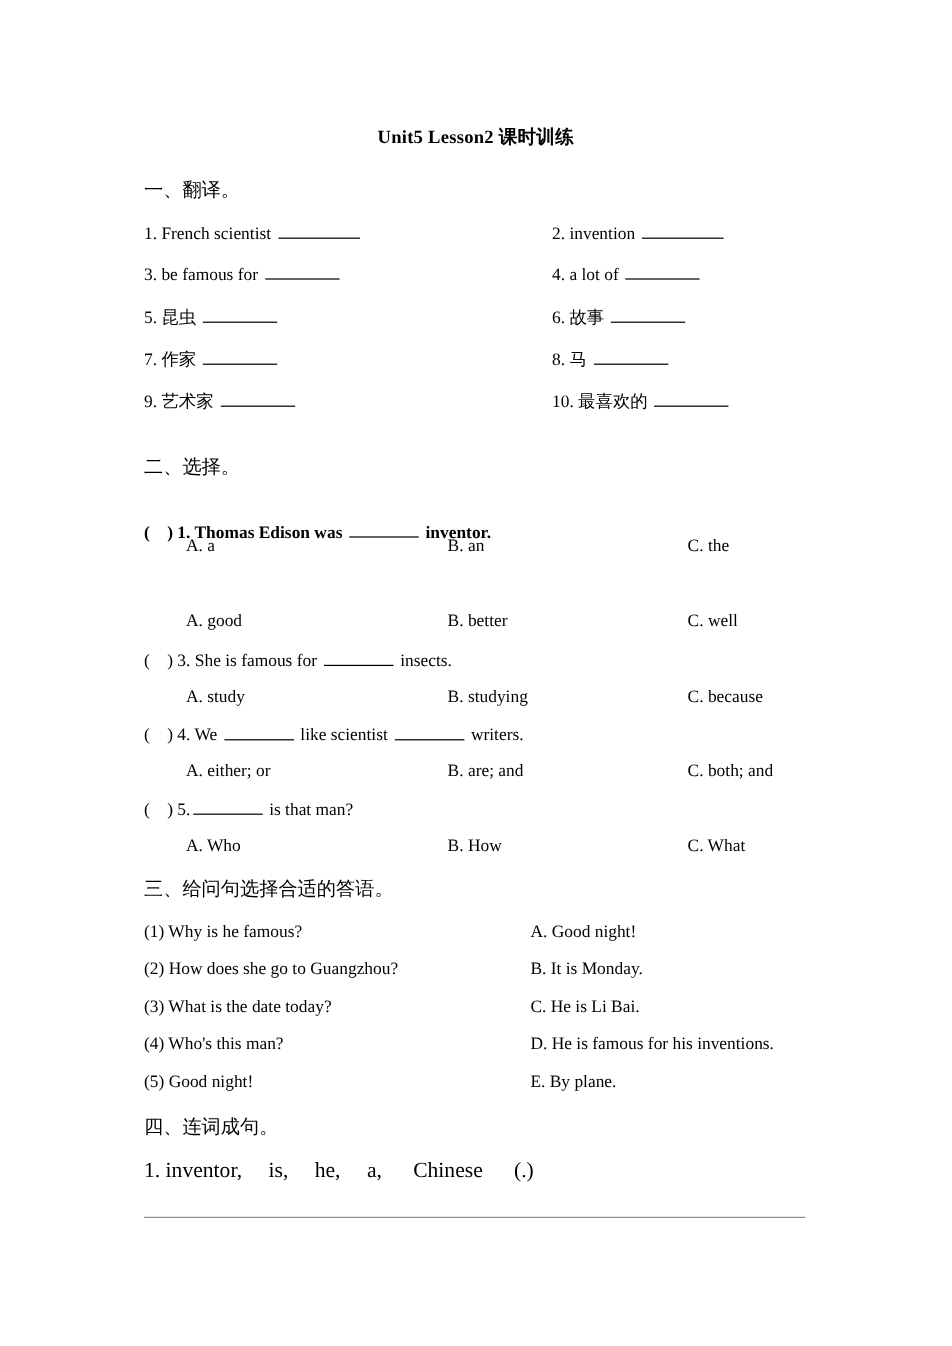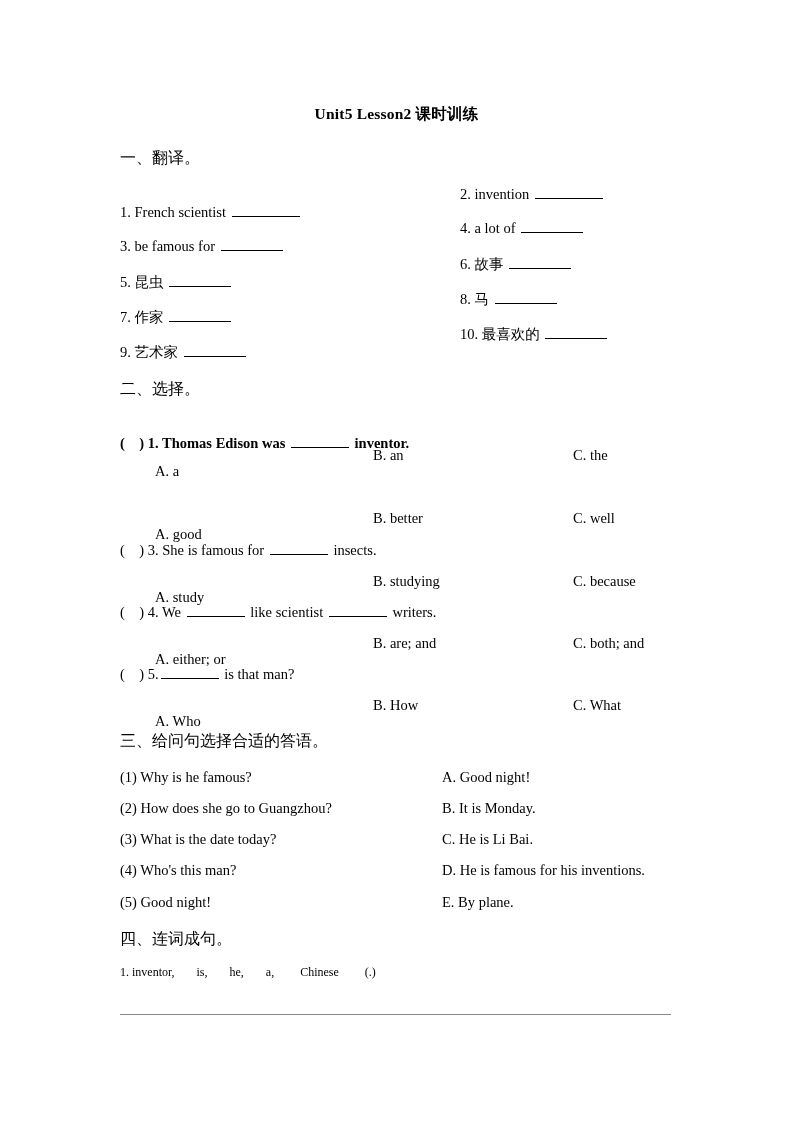--- a/index.html
+++ b/index.html
@@ -44,21 +44,20 @@
     width: 553px;
     height: 22px;
     font-size: 14.5px;
     white-space: nowrap;
   }
   .col-l {
     position: absolute;
     left: 0;
     top: 0;
     white-space: nowrap;
-    margin-top: 18px;
   }
   .col-r {
     position: absolute;
     left: 340px;
     top: 0;
     white-space: nowrap;
   }
   .blank {
     display: inline-block;
     border-bottom: 1px solid #000;
@@ -75,36 +74,36 @@
     font-size: 14.5px;
     white-space: nowrap;
   }
   .mc-opts {
     position: absolute;
     left: 0;
     width: 553px;
     font-size: 14.5px;
     white-space: nowrap;
   }
-  .opt-a { position: absolute; left: 35px; top: 16px; }
+  .opt-a { position: absolute; left: 35px; top: 0; }
   .opt-b { position: absolute; left: 253px; top: 0; }
   .opt-c { position: absolute; left: 453px; top: 0; }
   .match-row {
     position: absolute;
     left: 0;
     width: 553px;
     font-size: 14.5px;
     white-space: nowrap;
   }
   .m-q { position: absolute; left: 0; top: 0; }
   .m-a { position: absolute; left: 322px; top: 0; }
   .rearrange {
     position: absolute;
     left: 0;
-    font-size: 12px;
+    font-size: 18px;
     white-space: nowrap;
   }
   .rearrange .w { display: inline-block; }
   .gap-sm { display: inline-block; width: 22px; }
   .gap-md { display: inline-block; width: 26px; }
   .hr-line {
     position: absolute;
     left: 0;
     top: 1014px;
     width: 551px;

